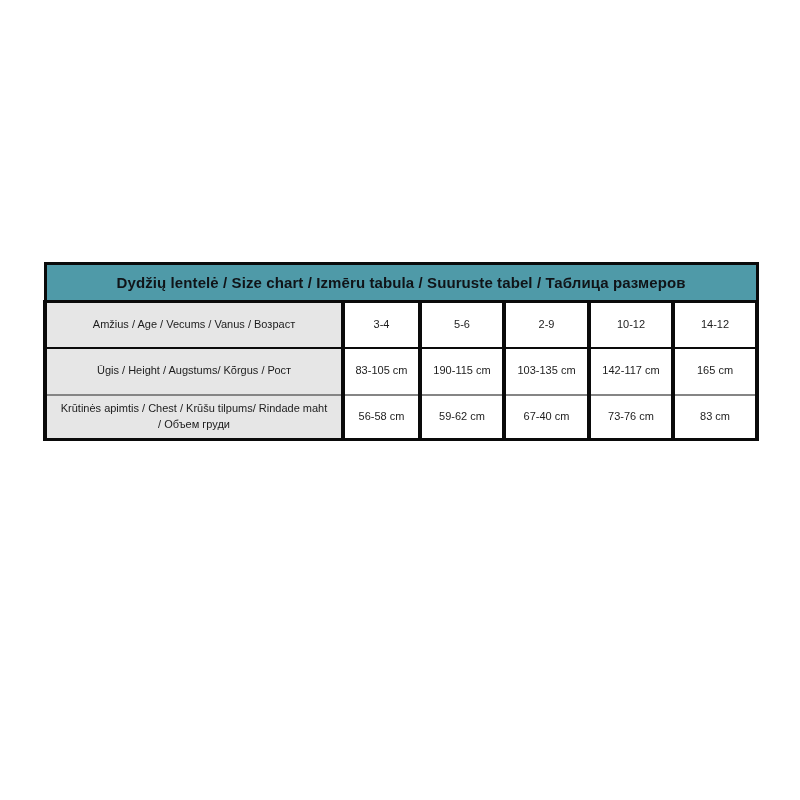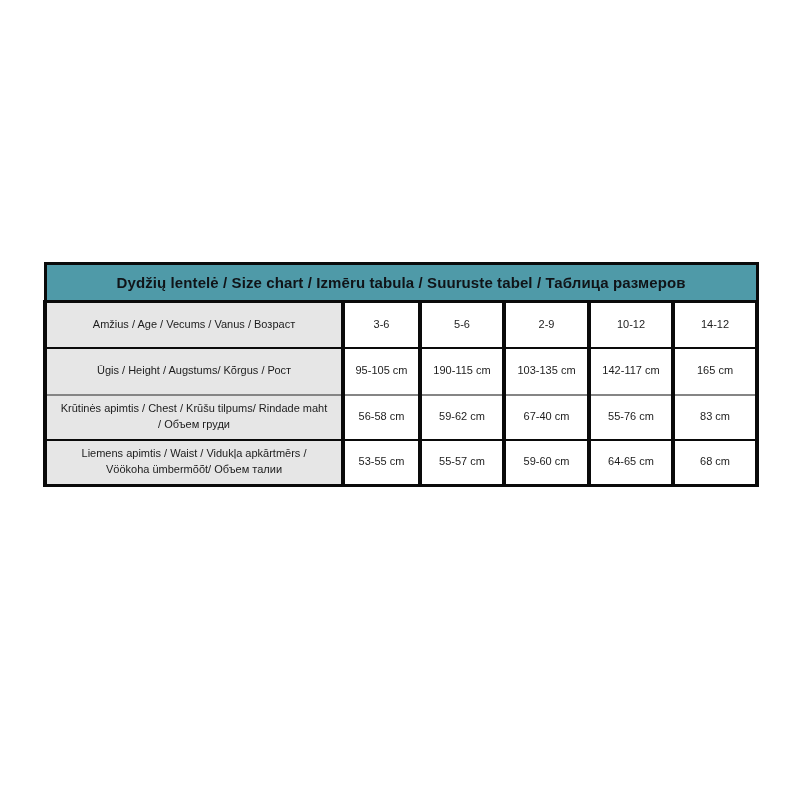--- a/index.html
+++ b/index.html
@@ -73,45 +73,37 @@
       <col style="width:84px">
     </colgroup>
     <thead>
       <tr>
         <th colspan="6" class="title-cell">Dydžių lentelė / Size chart / Izmēru tabula / Suuruste tabel / Таблица размеров</th>
       </tr>
     </thead>
     <tbody>
       <tr class="row-age">
         <td class="label">Amžius / Age / Vecums / Vanus / Возраст</td>
-        <td>3-6</td>
+        <td>3-4</td>
         <td>5-6</td>
         <td>2-9</td>
         <td>10-12</td>
         <td>14-12</td>
       </tr>
       <tr class="row-height">
         <td class="label">Ūgis / Height / Augstums/ Kõrgus / Рост</td>
-        <td>95-105 cm</td>
+        <td>83-105 cm</td>
         <td>190-115 cm</td>
         <td>103-135 cm</td>
         <td>142-117 cm</td>
         <td>165 cm</td>
       </tr>
       <tr class="row-chest">
         <td class="label">Krūtinės apimtis / Chest / Krūšu tilpums/ Rindade maht / Объем груди</td>
         <td>56-58 cm</td>
         <td>59-62 cm</td>
         <td>67-40 cm</td>
-        <td>55-76 cm</td>
+        <td>73-76 cm</td>
         <td>83 cm</td>
-      </tr>
-      <tr class="row-waist">
-        <td class="label">Liemens apimtis / Waist / Vidukļa apkārtmērs / Vöökoha ümbermõõt/ Объем талии</td>
-        <td>53-55 cm</td>
-        <td>55-57 cm</td>
-        <td>59-60 cm</td>
-        <td>64-65 cm</td>
-        <td>68 cm</td>
       </tr>
     </tbody>
   </table>
 </div>
 
 </body></html>

